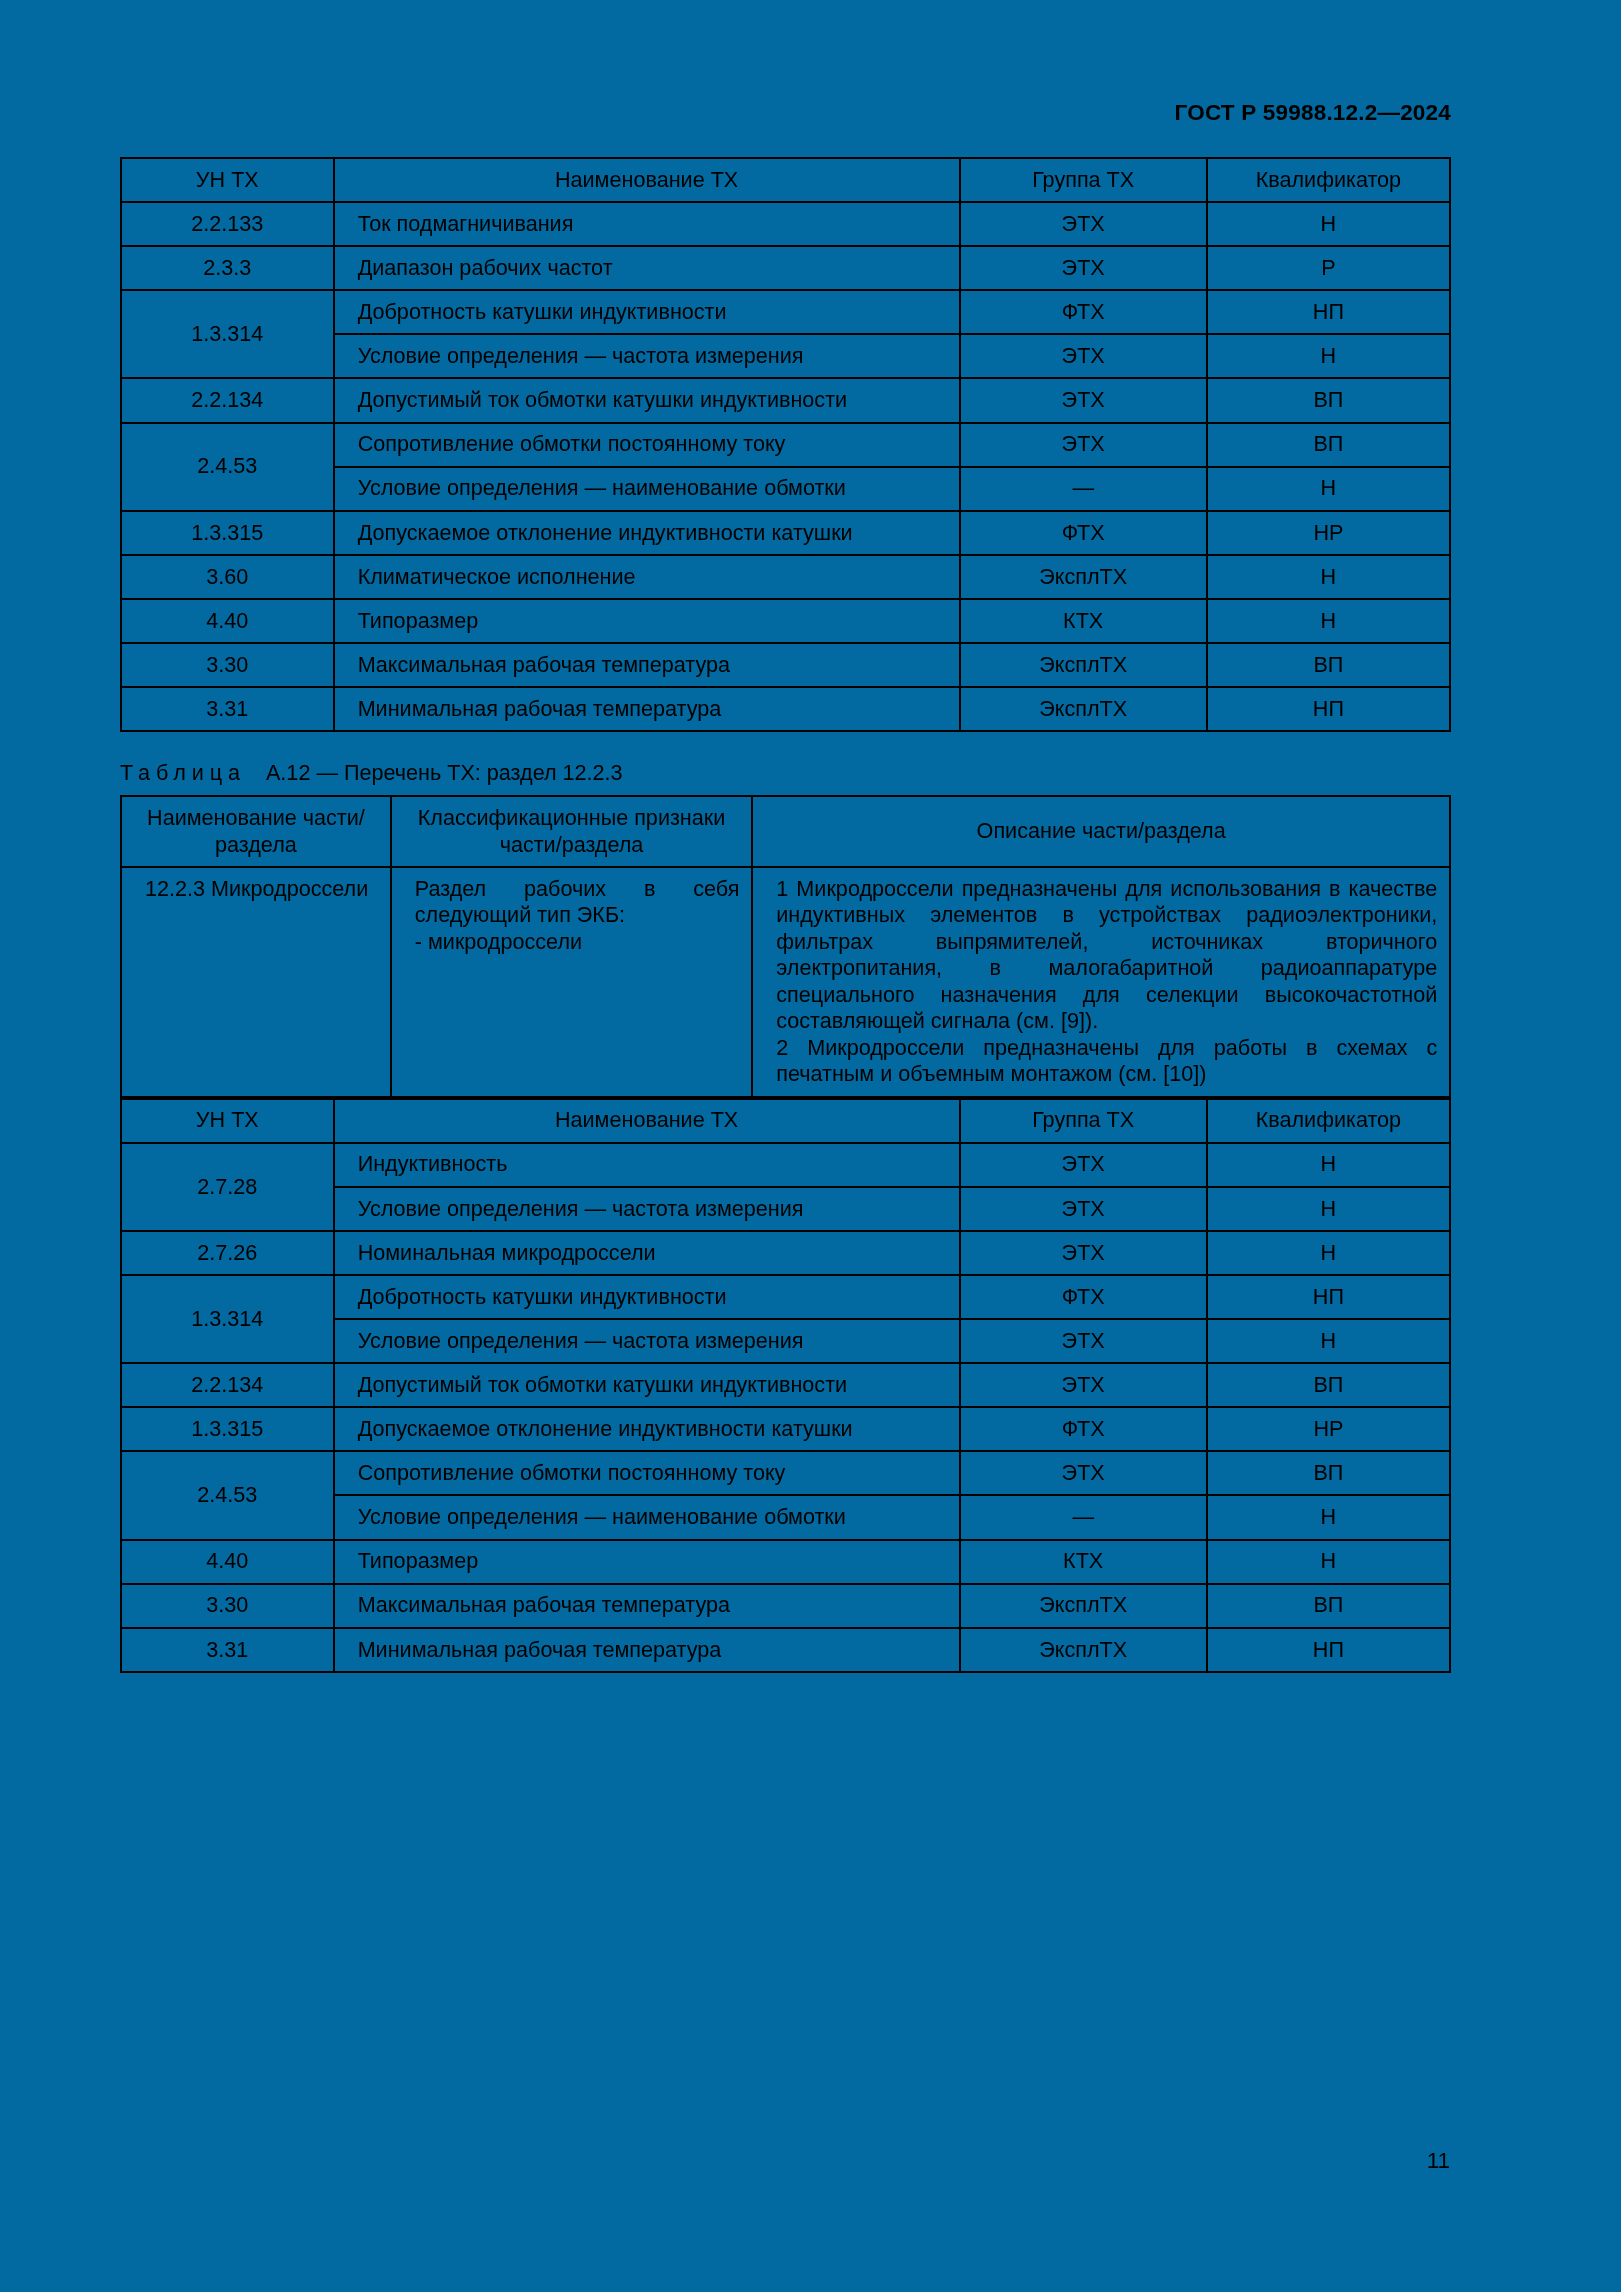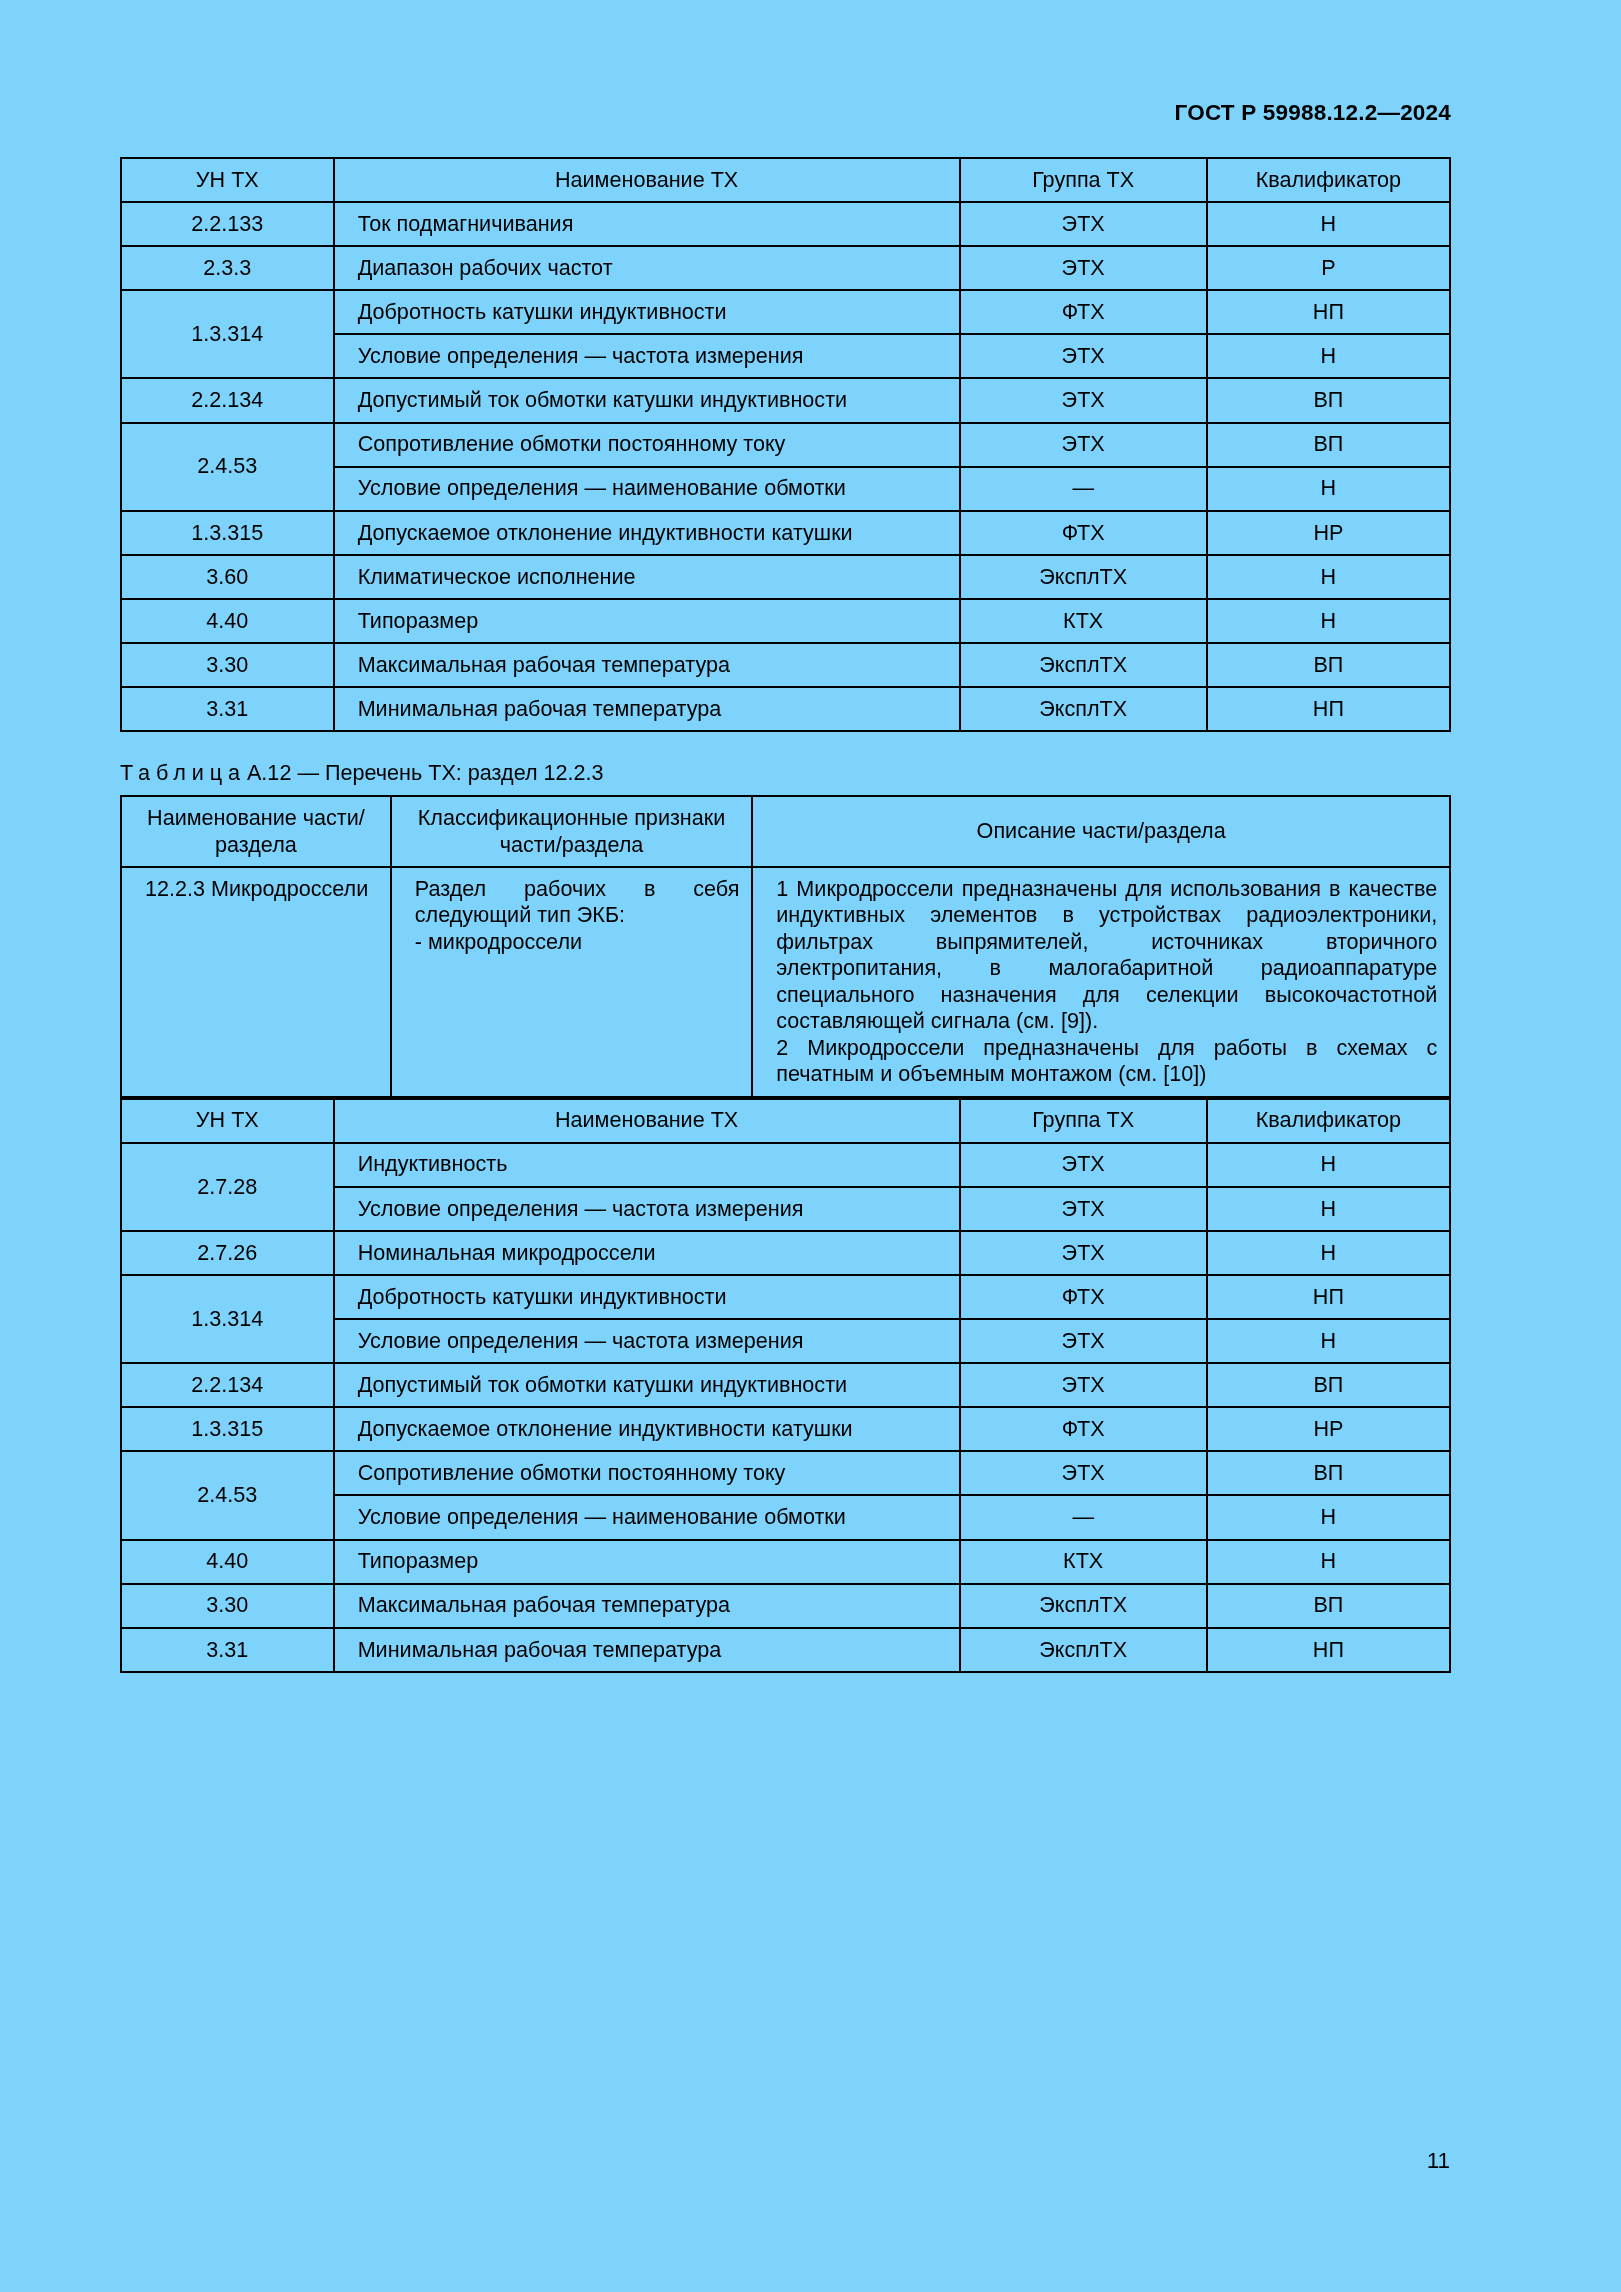--- a/index.html
+++ b/index.html
@@ -5,42 +5,42 @@
 <style>
   * { margin:0; padding:0; box-sizing:border-box; }
   html,body { background:#ffffff; }
   body {
     width:1621px; height:2293px;
     position:relative;
     font-family:"Liberation Sans", sans-serif;
     color:#000;
     overflow:hidden;
   }
-  .page { position:absolute; inset:0; background:#7dd3fc; }
+  .page { position:absolute; inset:0; background:#0369a1; }
   .content { position:absolute; left:120px; top:100px; width:1331px; }
 
   .doc-header {
     text-align:right;
     font-weight:bold;
     font-size:22.5px;
     letter-spacing:0.2px;
     margin-bottom:31px;
   }
 
   .italic-caption {
     font-style:italic;
     font-size:20.6px;
     margin-bottom:9.8px;
   }
 
   .tcaption {
     font-size:21.6px;
     margin:27.4px 0 9.8px 0;
   }
-  .tcaption .spaced { letter-spacing:5.9px; margin-right:1px; }
+  .tcaption .spaced { letter-spacing:5.9px; margin-right:20px; }
 
   table {
     border-collapse:collapse;
     width:100%;
     table-layout:fixed;
     font-size:21.6px;
   }
   th, td {
     border:2px solid #000;
     padding:7.8px 5.9px;

